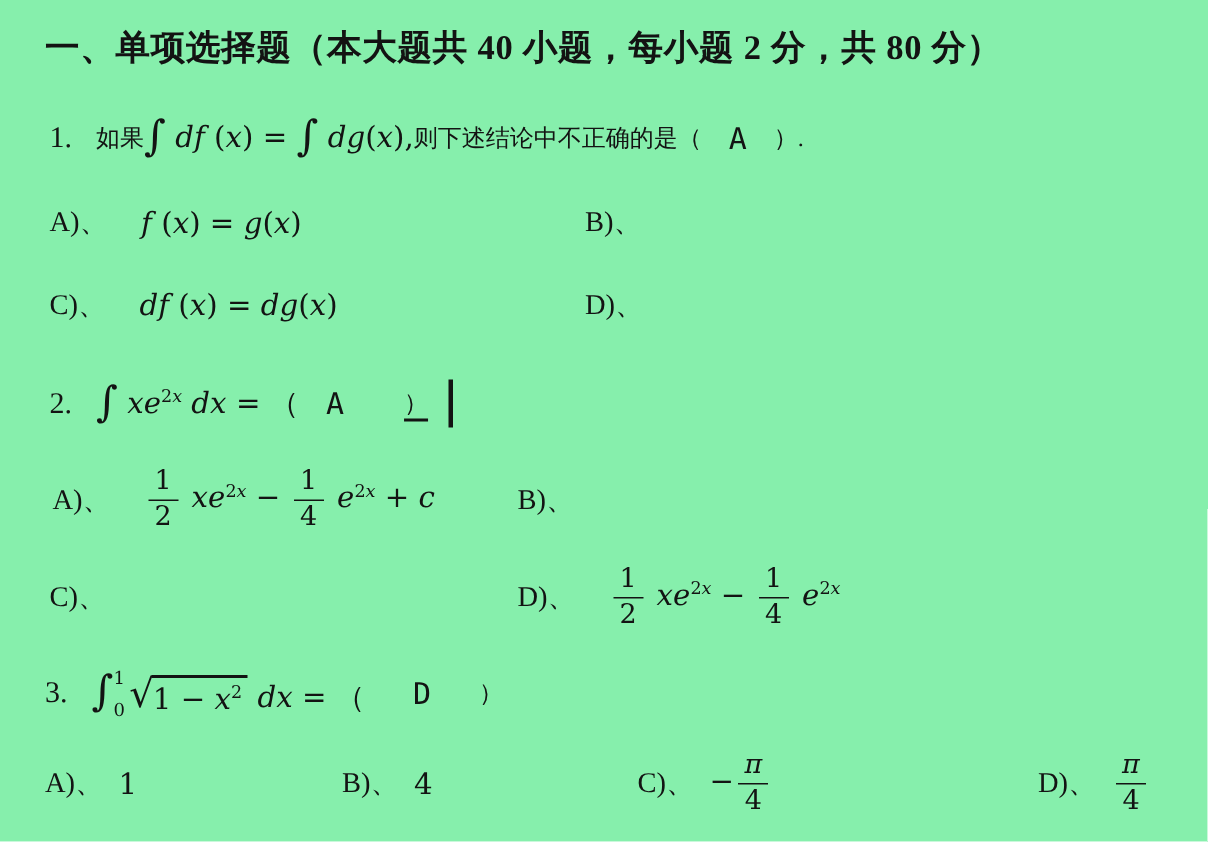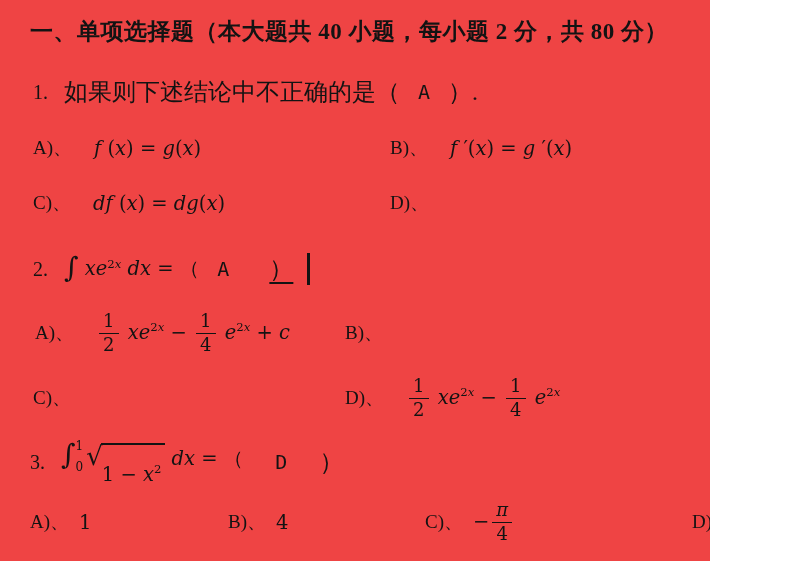--- a/index.html
+++ b/index.html
@@ -2,75 +2,75 @@
 <html><head>
 <meta charset="utf-8">
 <style>
   * { margin:0; padding:0; box-sizing:border-box; }
   html,body { background:#fff; }
   body {
     width:805px; height:561px;
     font-family:"Liberation Serif","DejaVu Serif",serif;
     color:#131313;
   }
-  .page { position:relative; width:710px; height:561px; background:#ef4444; overflow:hidden; }
+  .page { position:relative; width:805px; height:561px; background:#86efac; overflow:hidden; }
   .line { position:absolute; display:flex; align-items:center; white-space:nowrap; height:40px; }
   .title-line { height:36px; }
   .title {
     font-weight:bold; font-size:23px; letter-spacing:0.5px;
     font-family:"Liberation Serif","DejaVu Serif",serif;
   }
-  .cn { font-size:24px; }
+  .cn { font-size:16px; }
   .qnum { font-size:20px; margin-right:16px; }
   .olabel { font-size:19px; }
   .math { font-size:19.5px; font-family:"DejaVu Serif","Liberation Serif",serif; }
   .math i { font-style:italic; }
   .math sup { font-size:0.6em; vertical-align:super;margin-top:39px; }
   .int { font-size:28px; font-style:normal; line-height:1; vertical-align:-3px; display:inline-block; transform:translateY(-1px); }
   .opt .int { font-size:25px; }
   .frac { display:inline-flex; flex-direction:column; text-align:center; vertical-align:middle; line-height:1.15; font-size:18px; margin:0 3px; }
   .frac .num { border-bottom:1.6px solid #131313; padding:0 4px 1px 4px; }
   .frac .den { padding-top:1px; }
   .intlim { display:inline-flex; align-items:center; margin-right:3px; }
   .intlim .lims { display:inline-flex; flex-direction:column; justify-content:space-between; height:34px; font-size:12px; line-height:1; margin-left:0px; padding-top:1px; }
   .sqrt { display:inline-flex; align-items:flex-start; }
   .sqrt .sym { font-size:26px; line-height:1; }
-  .sqrt .rad { border-top:2px solid #131313; padding:17px 4px 0 1px; margin-left:-2px; }
+  .sqrt .rad { border-top:2px solid #131313; padding:2px 4px 0 1px; margin-left:-2px; }
   .ans { font-size:20px; margin:0 18px; font-family:"DejaVu Sans Mono","Liberation Mono",monospace; }
   .ans-wide { margin:0 32px; }
   .uline { text-decoration:underline; text-underline-offset:5px; text-decoration-thickness:1.5px; margin-left:22px; }
   .cursor { width:3px; height:32px; background:#131313; margin-left:14px; }
   .opt .math { margin-left:22px; }
   .opt-tight .math { margin-left:10px; }
   .tall { height:60px; }
 </style>
 </head>
 <body>
 
 <div class="page">
 
   <div class="line title-line" style="top:13px;left:30px;">
     <span class="title">一、单项选择题（本大题共 40 小题，每小题 2 分，共 80 分）</span>
   </div>
 
   <div class="line" style="top:72px;left:33px;">
     <span class="qnum">1.</span>
     <span class="cn">如果</span>
+    <span class="math"><span class="int">∫</span> <i>df</i> (<i>x</i>) = <span class="int">∫</span> <i>dg</i>(<i>x</i>),</span>
     <span class="cn"> 则下述结论中不正确的是（</span>
     <span class="ans">A</span>
     <span class="cn">）.</span>
   </div>
 
   <div class="line opt" style="top:128px;left:33px;">
     <span class="olabel">A)、</span>
     <span class="math"><i>f</i> (<i>x</i>) = <i>g</i>(<i>x</i>)</span>
   </div>
   <div class="line opt" style="top:128px;left:390px;">
     <span class="olabel">B)、</span>
-    <span class="math"><i>f</i> ′(<i>x</i>) = <i>g</i> ′(<i>x</i>)</span>
   </div>
   <div class="line opt" style="top:183px;left:33px;">
     <span class="olabel">C)、</span>
     <span class="math"><i>df</i> (<i>x</i>) = <i>dg</i>(<i>x</i>)</span>
   </div>
   <div class="line opt" style="top:183px;left:390px;">
     <span class="olabel">D)、</span>
   </div>
 
   <div class="line" style="top:246px;left:33px;height:46px;">

